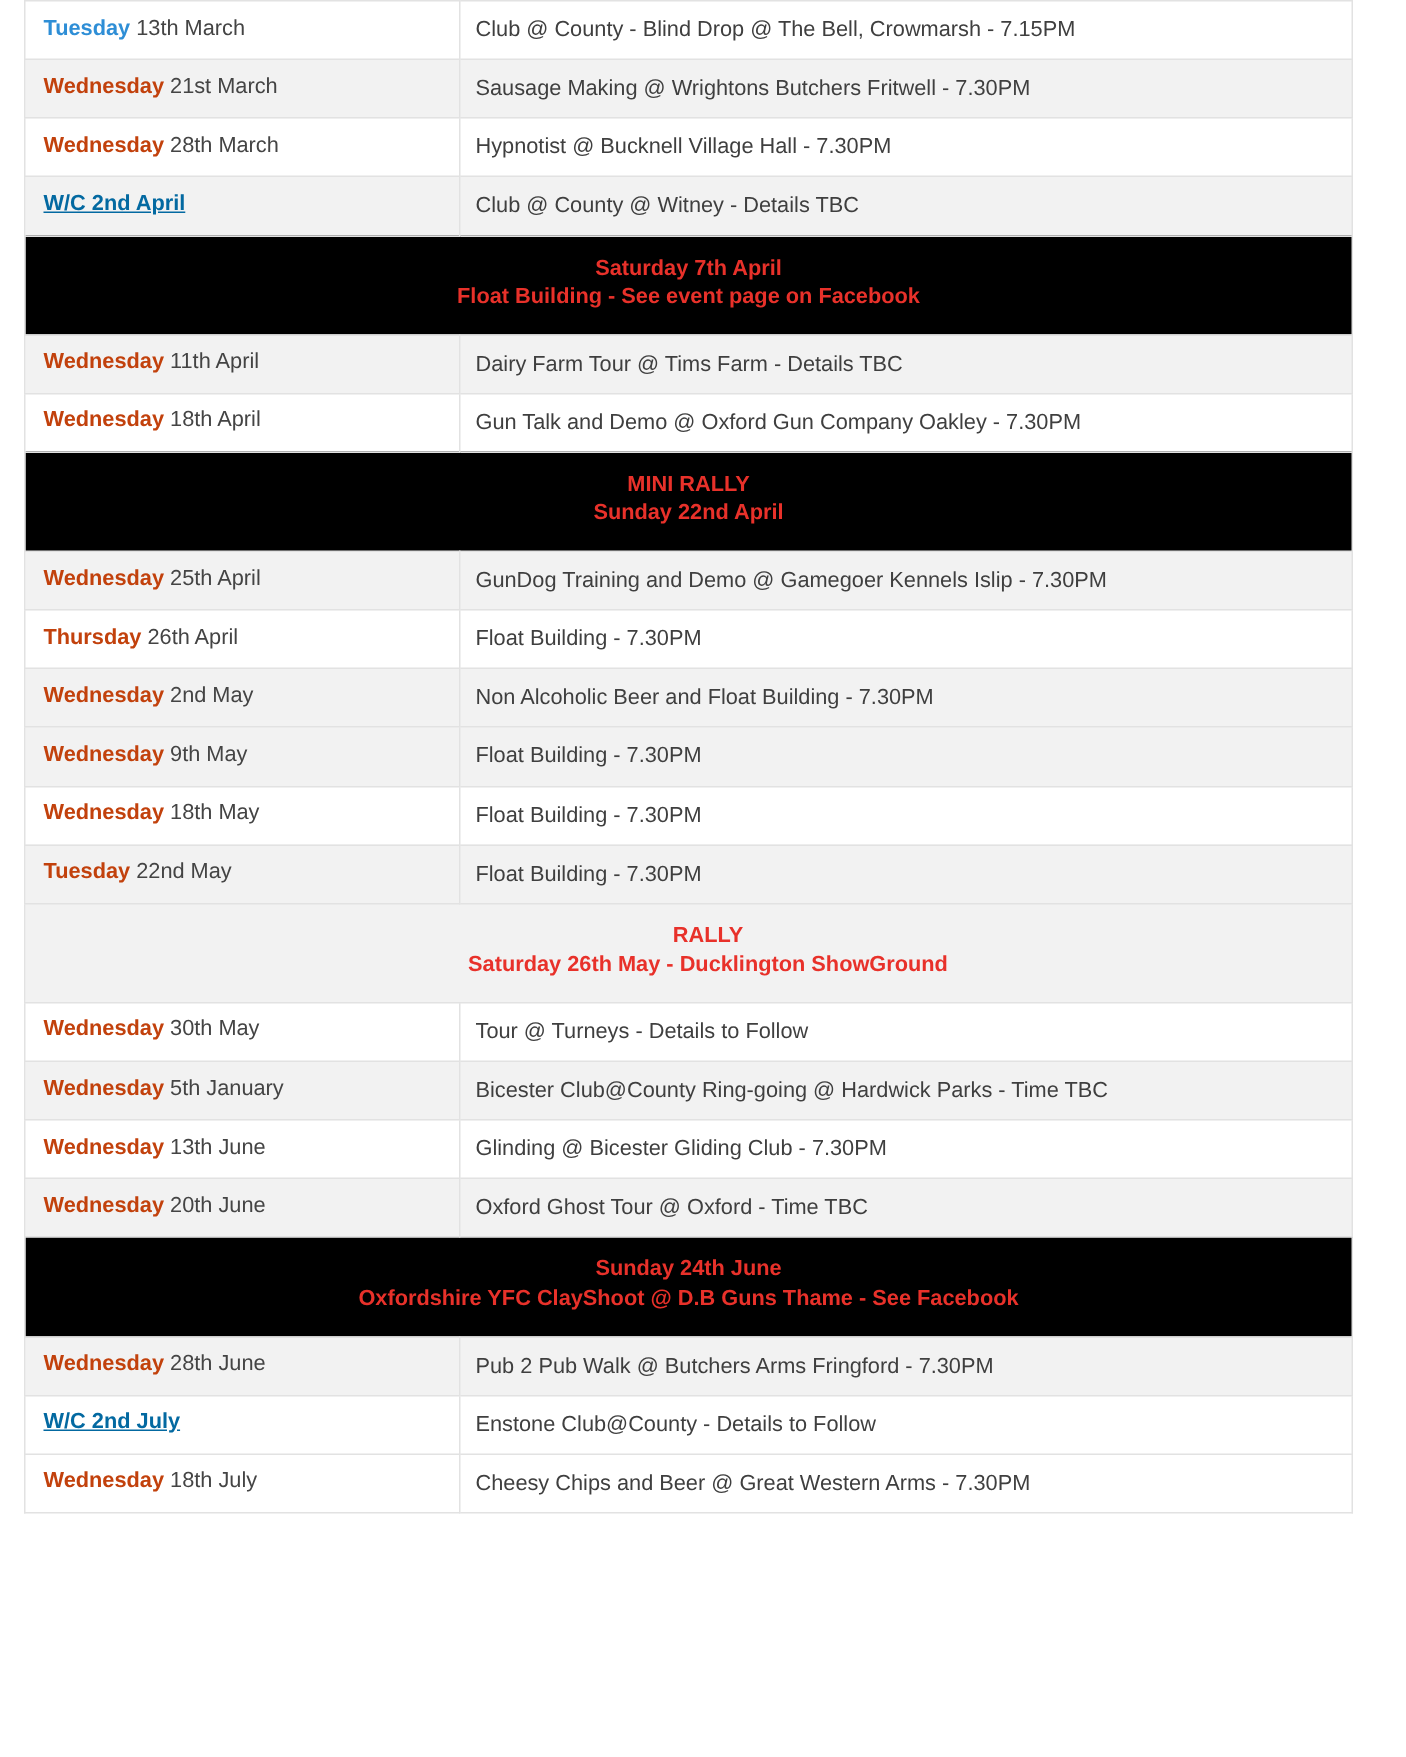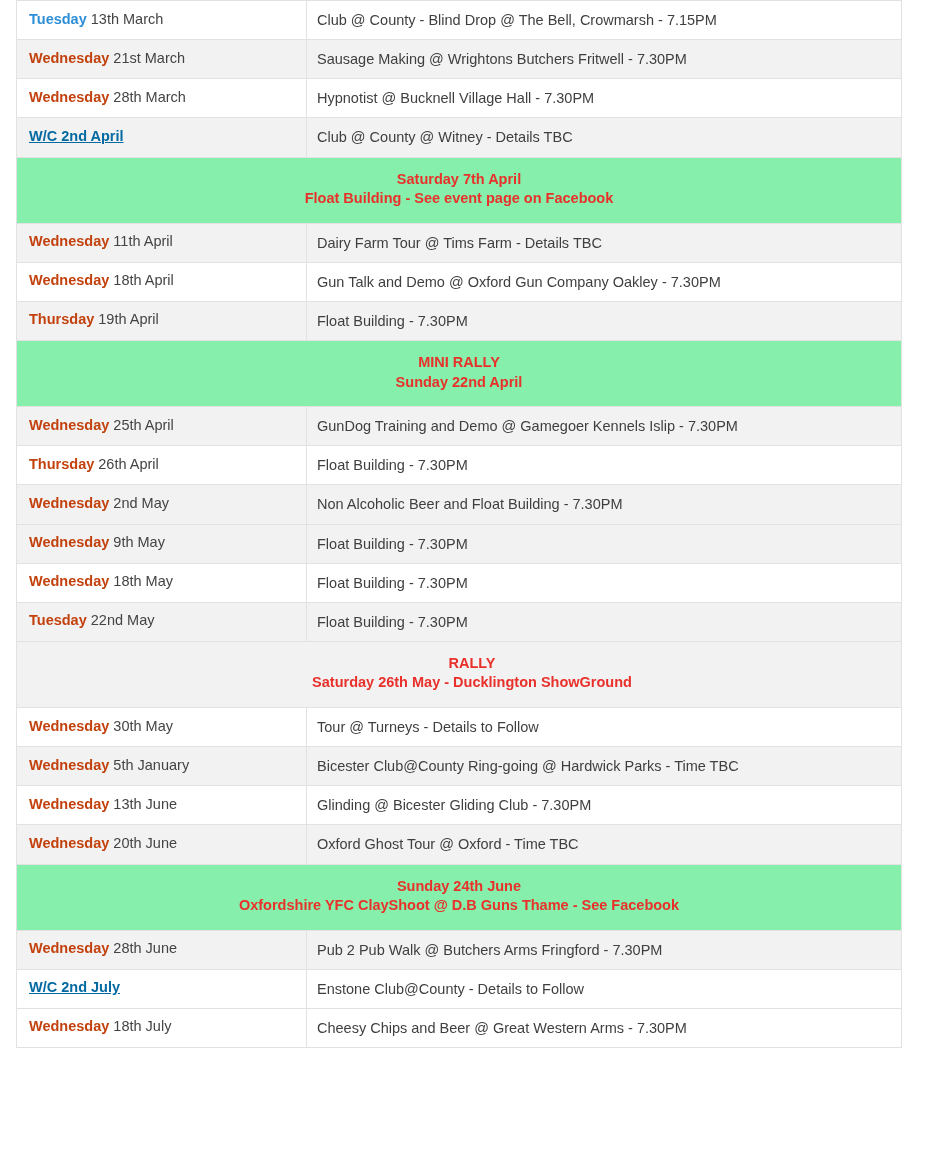--- a/index.html
+++ b/index.html
@@ -57,21 +57,21 @@
   .daterest {
     color: #444444;
     font-weight: normal;
   }
   .blue-full {
     color: #0369a1;
     font-weight: bold;
     text-decoration: underline;
   }
   tr.banner td {
-    background: #86efac;
+    background: #000000;
     text-align: center;
     padding: 12px 0 14px 0;
     color: #e8312a;
     font-weight: bold;
     font-size: 14.5px;
     line-height: 1.35;
   }
   tr.banner.shaded td {
     background: #f2f2f2;
     padding-left: 26px;
@@ -108,24 +108,20 @@
             <span class="bl">Float Building - See event page on Facebook</span>
           </td>
         </tr>
         <tr class="row shaded">
           <td class="day-cell"><span class="weekday green">Wednesday</span><span class="daterest"> 11th April</span></td>
           <td class="event-cell">Dairy Farm Tour @ Tims Farm - Details TBC</td>
         </tr>
         <tr class="row plain">
           <td class="day-cell"><span class="weekday green">Wednesday</span><span class="daterest"> 18th April</span></td>
           <td class="event-cell">Gun Talk and Demo @ Oxford Gun Company Oakley - 7.30PM</td>
-        </tr>
-        <tr class="row shaded">
-          <td class="day-cell"><span class="weekday green">Thursday</span><span class="daterest"> 19th April</span></td>
-          <td class="event-cell">Float Building - 7.30PM</td>
         </tr>
         <tr class="banner">
           <td colspan="2">
             <span class="bl">MINI RALLY</span>
             <span class="bl">Sunday 22nd April</span>
           </td>
         </tr>
         <tr class="row shaded">
           <td class="day-cell"><span class="weekday green">Wednesday</span><span class="daterest"> 25th April</span></td>
           <td class="event-cell">GunDog Training and Demo @ Gamegoer Kennels Islip - 7.30PM</td>

